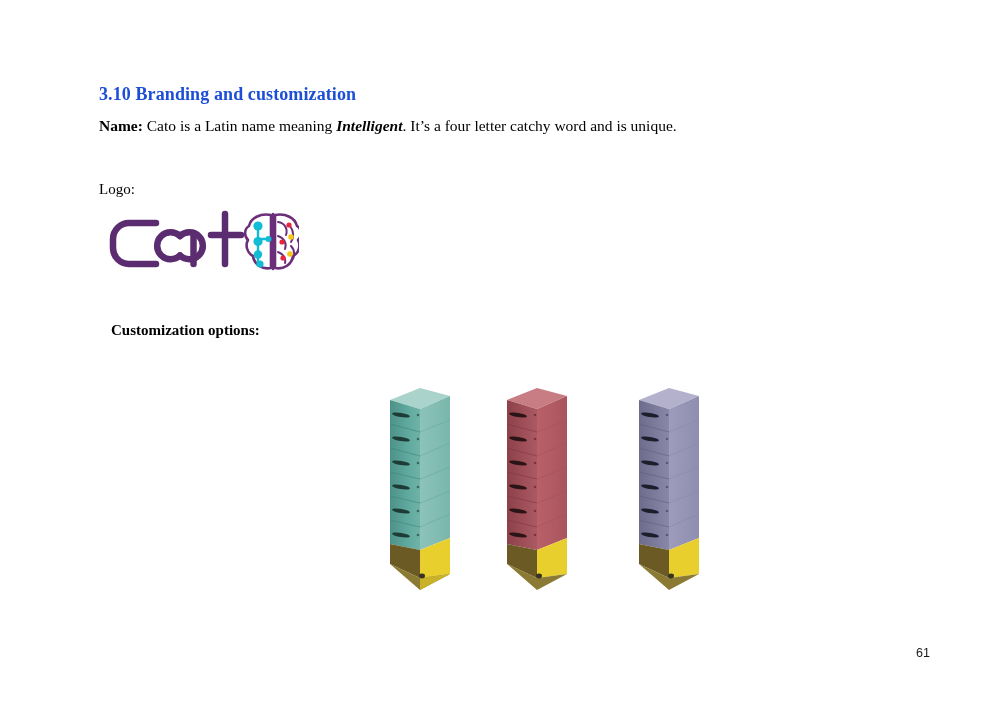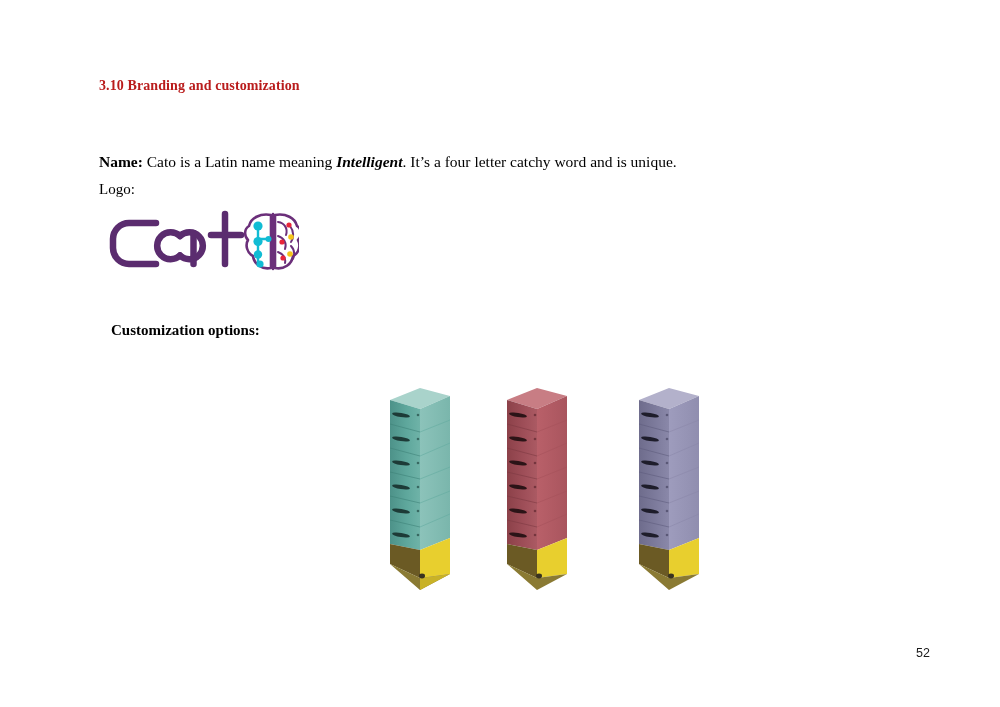--- a/index.html
+++ b/index.html
@@ -19,35 +19,34 @@
   .page {
     position: absolute;
     inset: 0;
     background: #ffffff;
   }
 
   
   .section-heading {
     position: absolute;
     left: 99px;
-    top: 78px;
-    font-size: 14px;
+    top: 84px;
+    font-size: 18px;
     font-weight: bold;
-    color: #b91c1c;
+    color: #1d4ed8;
     letter-spacing: 0.1px;
     white-space: nowrap;
   }
 
   .name-line {
     position: absolute;
     left: 99px;
     top: 117px;
     font-size: 15.5px;
     white-space: nowrap;
-    margin-top: 36px;
   }
   .name-line b { font-weight: bold; }
   .name-line i { font-weight: bold; font-style: italic; }
 
   .logo-label {
     position: absolute;
     left: 99px;
     top: 181px;
     font-size: 15px;
     font-weight: normal;
@@ -338,15 +337,15 @@
         </g>
         <polygon points="22,166 52,172 52,200 22,186" fill="#6b5a24"></polygon>
         <polygon points="52,172 82,160 82,196 52,200" fill="#e8cf2e"></polygon>
         <polygon points="22,186 52,200 82,196 52,212" fill="#8a7a33"></polygon>
         <ellipse cx="54" cy="198" rx="3" ry="2.4" fill="#3a3320"></ellipse>
       </svg>
     </div>
 
   </div>
 
-  <div class="page-number">52</div>
+  <div class="page-number">61</div>
 
 </div>
 
 </body></html>

